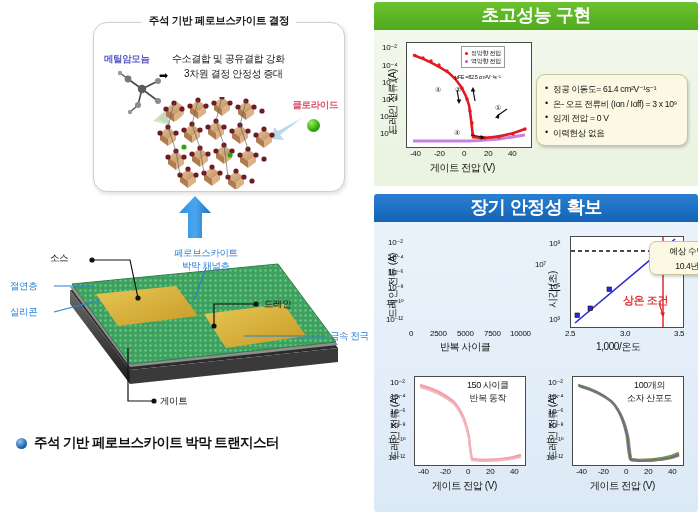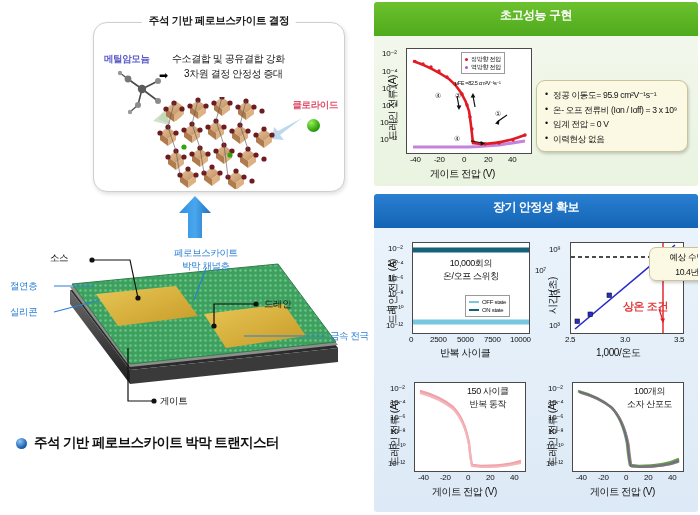--- a/index.html
+++ b/index.html
@@ -67,22 +67,22 @@
   }
   .cap-bullet{
     width:11px;height:11px;border-radius:50%;
     background:radial-gradient(circle at 35% 30%,#8fc6f5,#1a5fae 65%,#0d3f7c);
     display:inline-block;flex:0 0 auto;
   }
 
   
   .panel{position:absolute;border-radius:3px;overflow:hidden;}
   .panel-head{
-    height:34px;line-height:27px;text-align:center;
-    color:#fff;font-weight:bold;font-size:12px;letter-spacing:-.5px;
+    height:28px;line-height:27px;text-align:center;
+    color:#fff;font-weight:bold;font-size:18px;letter-spacing:-.5px;
   }
   .p1{left:374px;top:2px;width:324px;height:184px;}
   .p1 .panel-head{background:linear-gradient(180deg,#6cc12e,#4faa1d);}
   .p1-body{height:157px;background:linear-gradient(180deg,#f2f8ec,#e9f3df);position:relative;}
 
   .p2{left:374px;top:194px;width:324px;height:318px;}
   .p2 .panel-head{background:linear-gradient(180deg,#2a7fd0,#1464b5);}
   .p2-body{height:291px;background:linear-gradient(180deg,#eaf3fb,#dce9f6);position:relative;}
 
   
@@ -497,53 +497,33 @@
       <div class="axlbl" style="left:60px;top:119px;">-20</div>
       <div class="axlbl" style="left:88px;top:119px;">0</div>
       <div class="axlbl" style="left:110px;top:119px;">20</div>
       <div class="axlbl" style="left:134px;top:119px;">40</div>
 
       <div class="axtitle" style="left:56px;top:131px;">게이트 전압 (V)</div>
       <div class="axtitle ytitle" style="left:12px;top:104px;">드레인 전류 (A)</div>
 
       <div class="infobox">
         <ul>
-          <li>정공 이동도= 95.9 cm²V⁻¹s⁻¹</li>
+          <li>정공 이동도= 61.4 cm²V⁻¹s⁻¹</li>
           <li>온- 오프 전류비 (Ion / Ioff) = 3 x 10⁹</li>
           <li>임계 전압 = 0 V</li>
           <li>이력현상 없음</li>
         </ul>
       </div>
     </div>
   </div>
 
   <div class="panel p2">
     <div class="panel-head">장기 안정성 확보</div>
     <div class="p2-body">
 
-      <div class="plot" style="left:38px;top:14px;width:116px;height:90px;">
-        <svg width="116" height="90" viewBox="0 0 116 90" preserveAspectRatio="none">
-          <line x1="0" y1="7" x2="116" y2="7" stroke="#17607a" stroke-width="5"></line>
-          <line x1="0" y1="79" x2="116" y2="79" stroke="#79c6e0" stroke-width="5"></line>
-        </svg>
-        <div class="legend-box" style="left:52px;top:52px;">
-          <div class="lg-row">
-            <span class="lg-dot" style="background:#79c6e0;width:10px;height:2px;border-radius:0;"></span>
-            <span>OFF state</span>
-          </div>
-          <div class="lg-row">
-            <span class="lg-dot" style="background:#17607a;width:10px;height:2px;border-radius:0;"></span>
-            <span>ON state</span>
-          </div>
-        </div>
-        <div class="ann" style="left:30px;top:14px;text-align:center;">
-          <span>10,000회의</span><br>
-          <span>온/오프 스위칭</span>
-        </div>
-      </div>
       <div class="axlbl" style="left:14px;top:16px;">10⁻²</div>
       <div class="axlbl" style="left:14px;top:31px;">10⁻⁴</div>
       <div class="axlbl" style="left:14px;top:46px;">10⁻⁶</div>
       <div class="axlbl" style="left:14px;top:61px;">10⁻⁸</div>
       <div class="axlbl" style="left:12px;top:76px;">10⁻¹⁰</div>
       <div class="axlbl" style="left:12px;top:93px;">10⁻¹²</div>
       <div class="axlbl" style="left:35px;top:107px;">0</div>
       <div class="axlbl" style="left:56px;top:107px;">2500</div>
       <div class="axlbl" style="left:83px;top:107px;">5000</div>
       <div class="axlbl" style="left:110px;top:107px;">7500</div>

